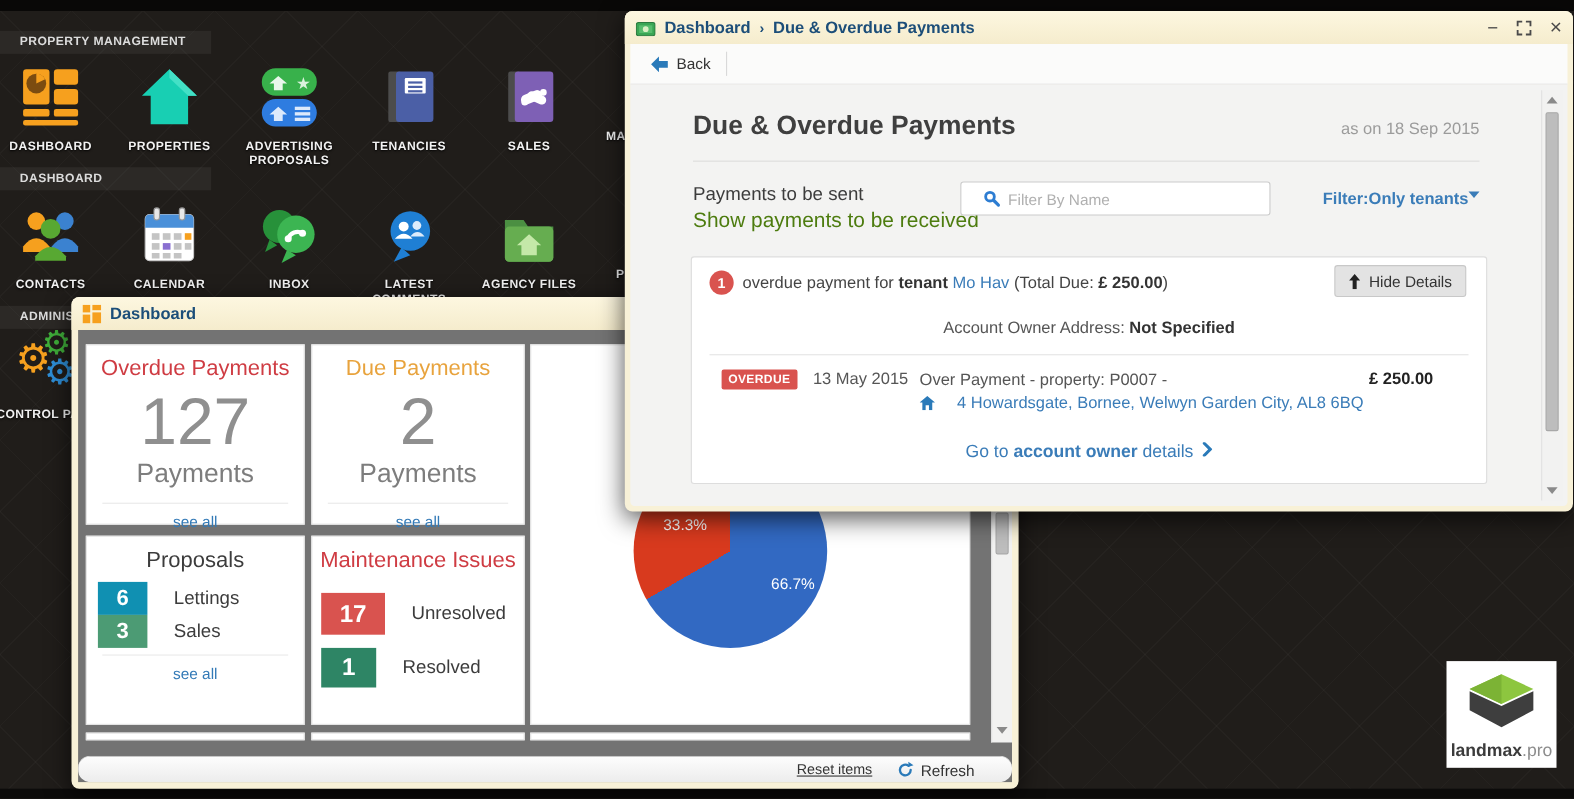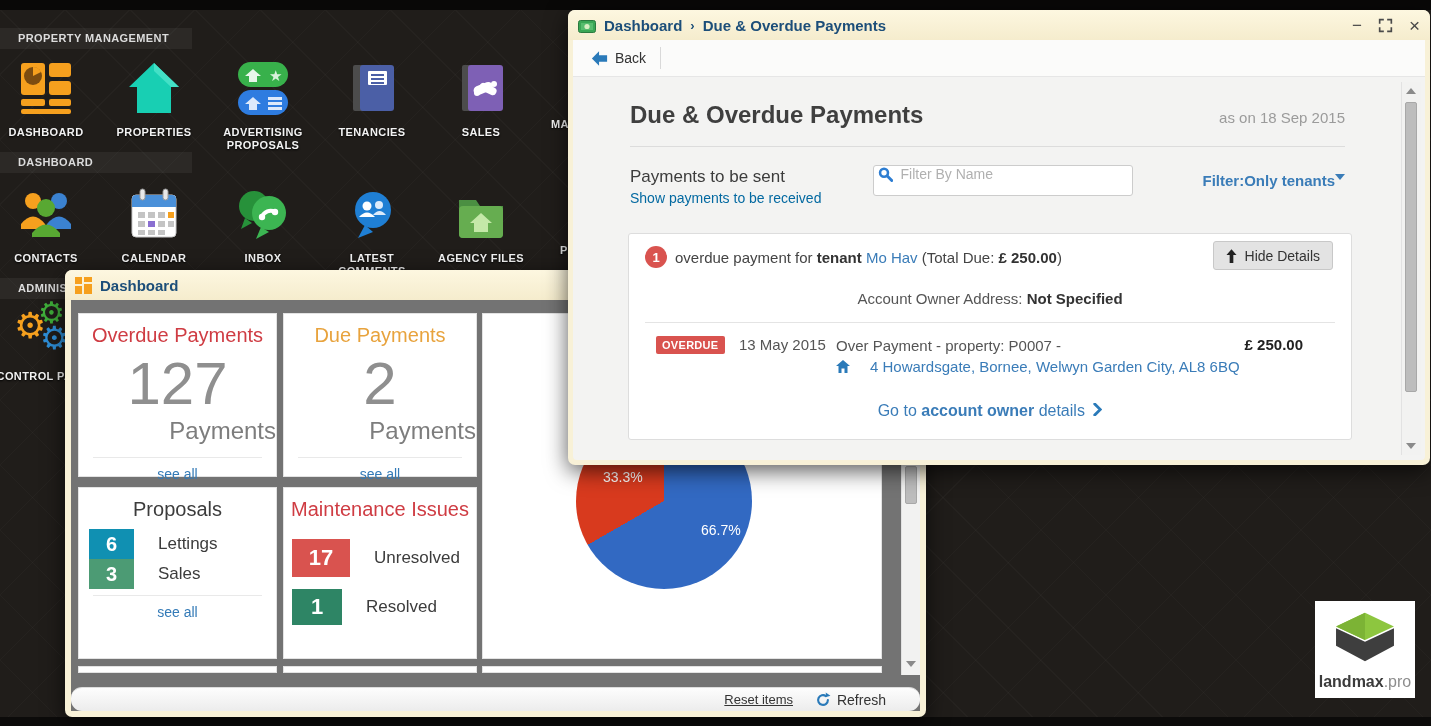--- a/index.html
+++ b/index.html
@@ -39,21 +39,21 @@
   .crumb-sep { color:#1c4e79; font-size:13px; font-weight:bold; }
   .win-controls { margin-left:auto; display:flex; align-items:center; gap:16px; color:#4a4a4a; }
   .wc { font-size:17px; line-height:1; cursor:pointer; color:#4a4a4a; }
 
   
   .dash-win { left:65px; top:270px; width:861px; height:447px; }
   .dash-body { position:absolute; left:6px; right:6px; top:30px; bottom:6px; background:#737373; overflow:hidden; }
   .card { position:absolute; background:#fff; border:1px solid #e3e3e3; }
   .card-title { text-align:center; font-size:20px; padding-top:10px; }
   .big-count { text-align:center; font-size:60px; color:#8f8f8f; line-height:62px; margin-top:6px; }
-  .count-unit { text-align:right; font-size:24px; color:#7d7d7d; margin-top:2px; }
+  .count-unit { text-align:center; font-size:24px; color:#7d7d7d; margin-top:2px; }
   .card-divider { border-top:1px solid #e9e9e9; margin:12px 14px 0 14px; }
   .see-all { text-align:center; font-size:14px; color:#337ab7; margin-top:8px; cursor:pointer; }
   .prop-row { display:flex; align-items:center; }
   .prop-badge { width:45px; height:30px; color:#fff; font-size:20px; font-weight:bold; display:flex; align-items:center; justify-content:center; }
   .prop-label { font-size:17px; color:#3c3c3c; margin-left:24px; }
   .maint-badge { color:#fff; font-size:22px; font-weight:bold; display:flex; align-items:center; justify-content:center; }
   .sliver { position:absolute; background:#fff; border:1px solid #e3e3e3; height:7px; }
   .dash-footer { position:absolute; left:0; right:0; bottom:0; height:24px; border-top:1px solid #ddd;
      background:linear-gradient(#fdfdfd,#ececec); display:flex; align-items:center; justify-content:flex-end; gap:22px; padding-right:34px;border-radius:11px; }
   .reset-link { font-size:13px; color:#333; text-decoration:underline; cursor:pointer; }
@@ -71,22 +71,22 @@
   
   .pay-win { left:568px; top:10px; width:862px; height:455px; z-index:10; }
   .pay-toolbar { position:absolute; left:5px; right:5px; top:30px; height:37px; background:#fbfbfa; border-bottom:1px solid #e6e6e6; display:flex; align-items:center; padding-left:18px; gap:14px; }
   .back-btn { display:flex; gap:7px; font-size:14px; color:#333; cursor:pointer; }
   .tb-sep { width:1px; height:22px; background:#d9d9d9; }
   .pay-body { position:absolute; left:5px; right:5px; top:67px; bottom:5px; background:#f3f3f2; border-radius:0 0 4px 4px; }
   .pay-h1 { position:absolute; left:57px; top:24px; font-size:24px; font-weight:bold; color:#3f3f3f; }
   .as-on { position:absolute; right:80px; top:32px; font-size:15px; color:#9b9b9b; }
   .h-divider { position:absolute; left:57px; right:80px; top:69px; border-top:1px solid #dcdcdc; }
   .sub-h { position:absolute; left:57px; top:90px; font-size:17px; color:#3c3c3c; }
-  .sub-link { position:absolute; left:57px; top:113px; font-size:14px; color:#0369a1; cursor:pointer; }
-  .search-box { position:absolute; left:300px; top:88px; width:260px; height:31px; background:#fff; border:1px solid #ccc; border-radius:3px; display:flex; align-items:flex-start; padding:0 4px; gap:7px; }
+  .sub-link { position:absolute; left:57px; top:113px; font-size:19px; color:#4d7c0f; cursor:pointer; }
+  .search-box { position:absolute; left:300px; top:88px; width:282px; height:31px; background:#fff; border:1px solid #ccc; border-radius:3px; display:flex; align-items:center; padding:0 20px; gap:7px; }
   .search-box input { border:none; outline:none; font-size:14px; color:#444; width:100%; font-family:"Liberation Sans",sans-serif; background:transparent; }
   .search-box input::placeholder { color:#b0b0b0; }
   .filter-area { position:absolute; right:80px; top:95px; font-size:15px; color:#3a7cb8; display:flex; gap:0; cursor:pointer;font-weight:bold; }
   .caret-down { width:0; height:0; border-left:5px solid transparent; border-right:5px solid transparent; border-top:6px solid #3a7cb8; margin-top:2px; }
 
   .pay-card { position:absolute; left:55px; top:156px; width:724px; height:207px; background:#fff; border:1px solid #ddd; border-radius:3px; }
   .sum-row { position:absolute; left:16px; top:12px; display:flex; align-items:center; gap:8px; font-size:15px; color:#444; }
   .num-badge { width:22px; height:22px; border-radius:50%; background:#d9534f; color:#fff; font-size:13px; font-weight:bold; display:flex; align-items:center; justify-content:center; }
   .hide-btn { position:absolute; right:18px; top:7px; height:29px; padding:0 12px; background:#e3e3e3; border:1px solid #c8c8c8; border-radius:3px; display:flex; align-items:center; gap:8px; font-size:14px; color:#333; cursor:pointer; }
   .addr-line { position:absolute; left:0; right:0; top:56px; text-align:center; font-size:15px; color:#555; }

